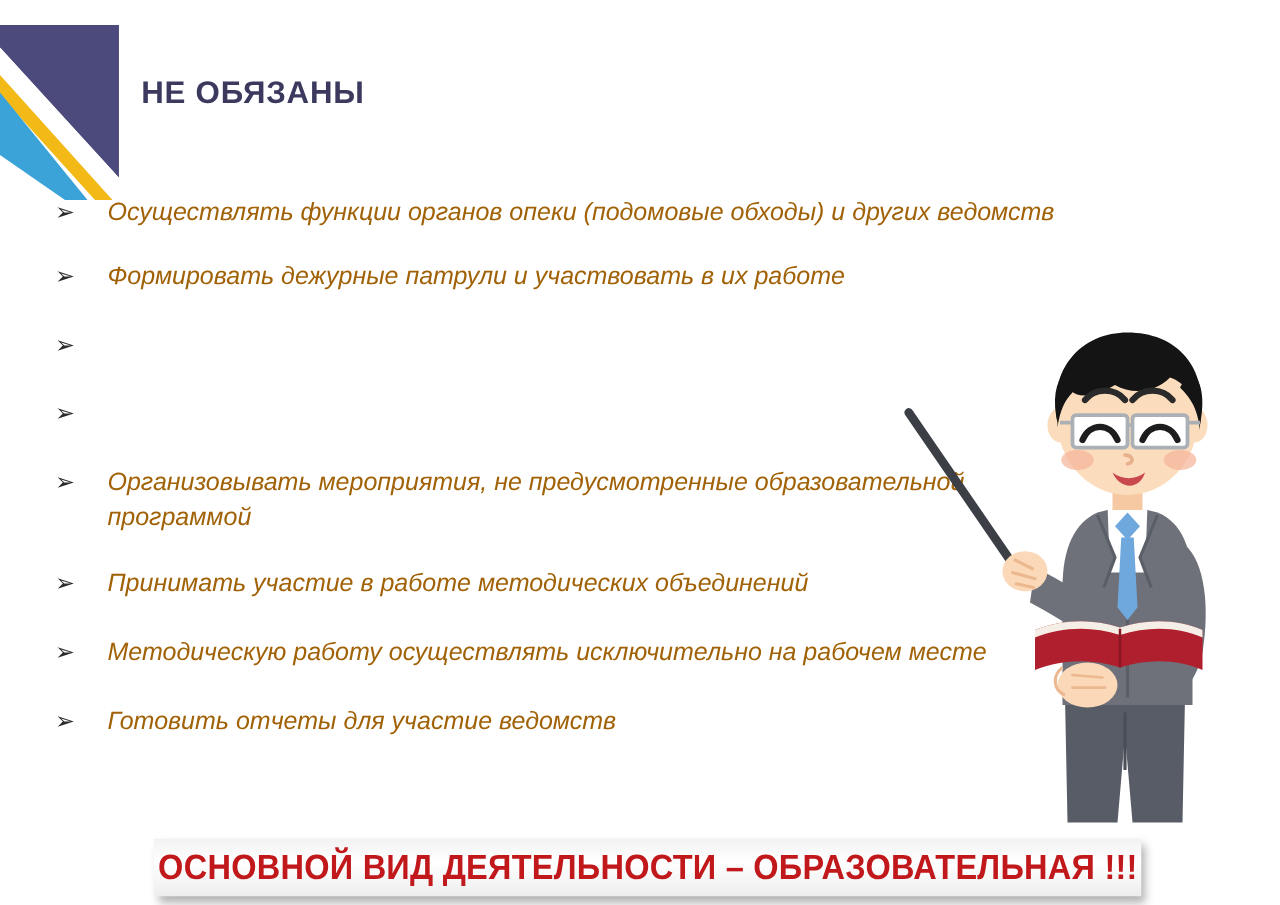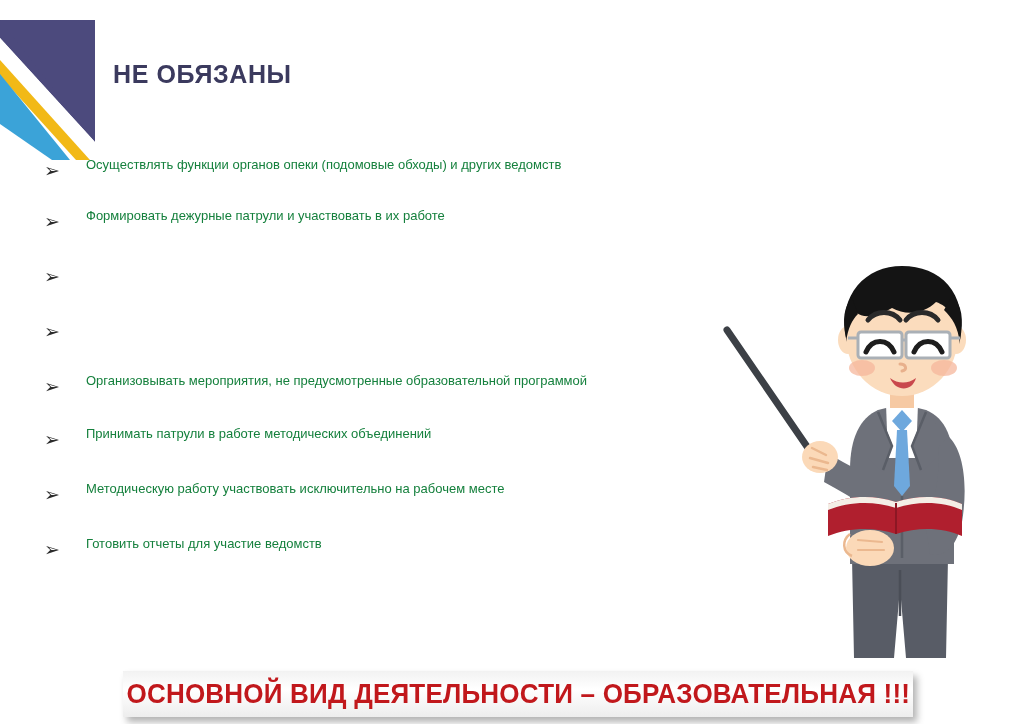--- a/index.html
+++ b/index.html
@@ -60,24 +60,25 @@
     padding-top: 2px;
     color: #2b2b2b;
     font-size: 19px;
     line-height: 1.42;
     text-align: left;
     padding-left: 6px;
     box-sizing: border-box;
   }
   .bullet-text {
     flex: 1 1 auto;
-    font-size: 13px;
+    font-size: 20px;
     line-height: 1.42;
-    color: #15803d;
+    color: #a16207;
     font-family: "Liberation Sans", sans-serif;
+    font-style: italic;
   }
   .bullet-text.justified {
     text-align: justify;
     text-align-last: left;
   }
   .bullet-text b {
     font-weight: bold;
   }
 
   
@@ -154,26 +155,26 @@
       <span class="bullet-marker">➢</span>
     </div>
 
     <div class="bullet-row" style="margin-bottom:24px;">
       <span class="bullet-marker">➢</span>
       <span class="bullet-text">Организовывать мероприятия, не предусмотренные образовательной программой</span>
     </div>
 
     <div class="bullet-row" style="margin-bottom:26px;">
       <span class="bullet-marker">➢</span>
-      <span class="bullet-text">Принимать патрули в работе методических объединений</span>
-    </div>
-
-    <div class="bullet-row" style="margin-bottom:26px;">
-      <span class="bullet-marker">➢</span>
-      <span class="bullet-text">Методическую работу участвовать исключительно на рабочем месте</span>
+      <span class="bullet-text">Принимать участие в работе методических объединений</span>
+    </div>
+
+    <div class="bullet-row" style="margin-bottom:26px;">
+      <span class="bullet-marker">➢</span>
+      <span class="bullet-text">Методическую работу осуществлять исключительно на рабочем месте</span>
     </div>
 
     <div class="bullet-row" style="margin-bottom:0;">
       <span class="bullet-marker">➢</span>
       <span class="bullet-text">Готовить отчеты для участие ведомств</span>
     </div>
 
   </div>
 
   <svg id="teacher-illustration" viewBox="0 0 324 420">

